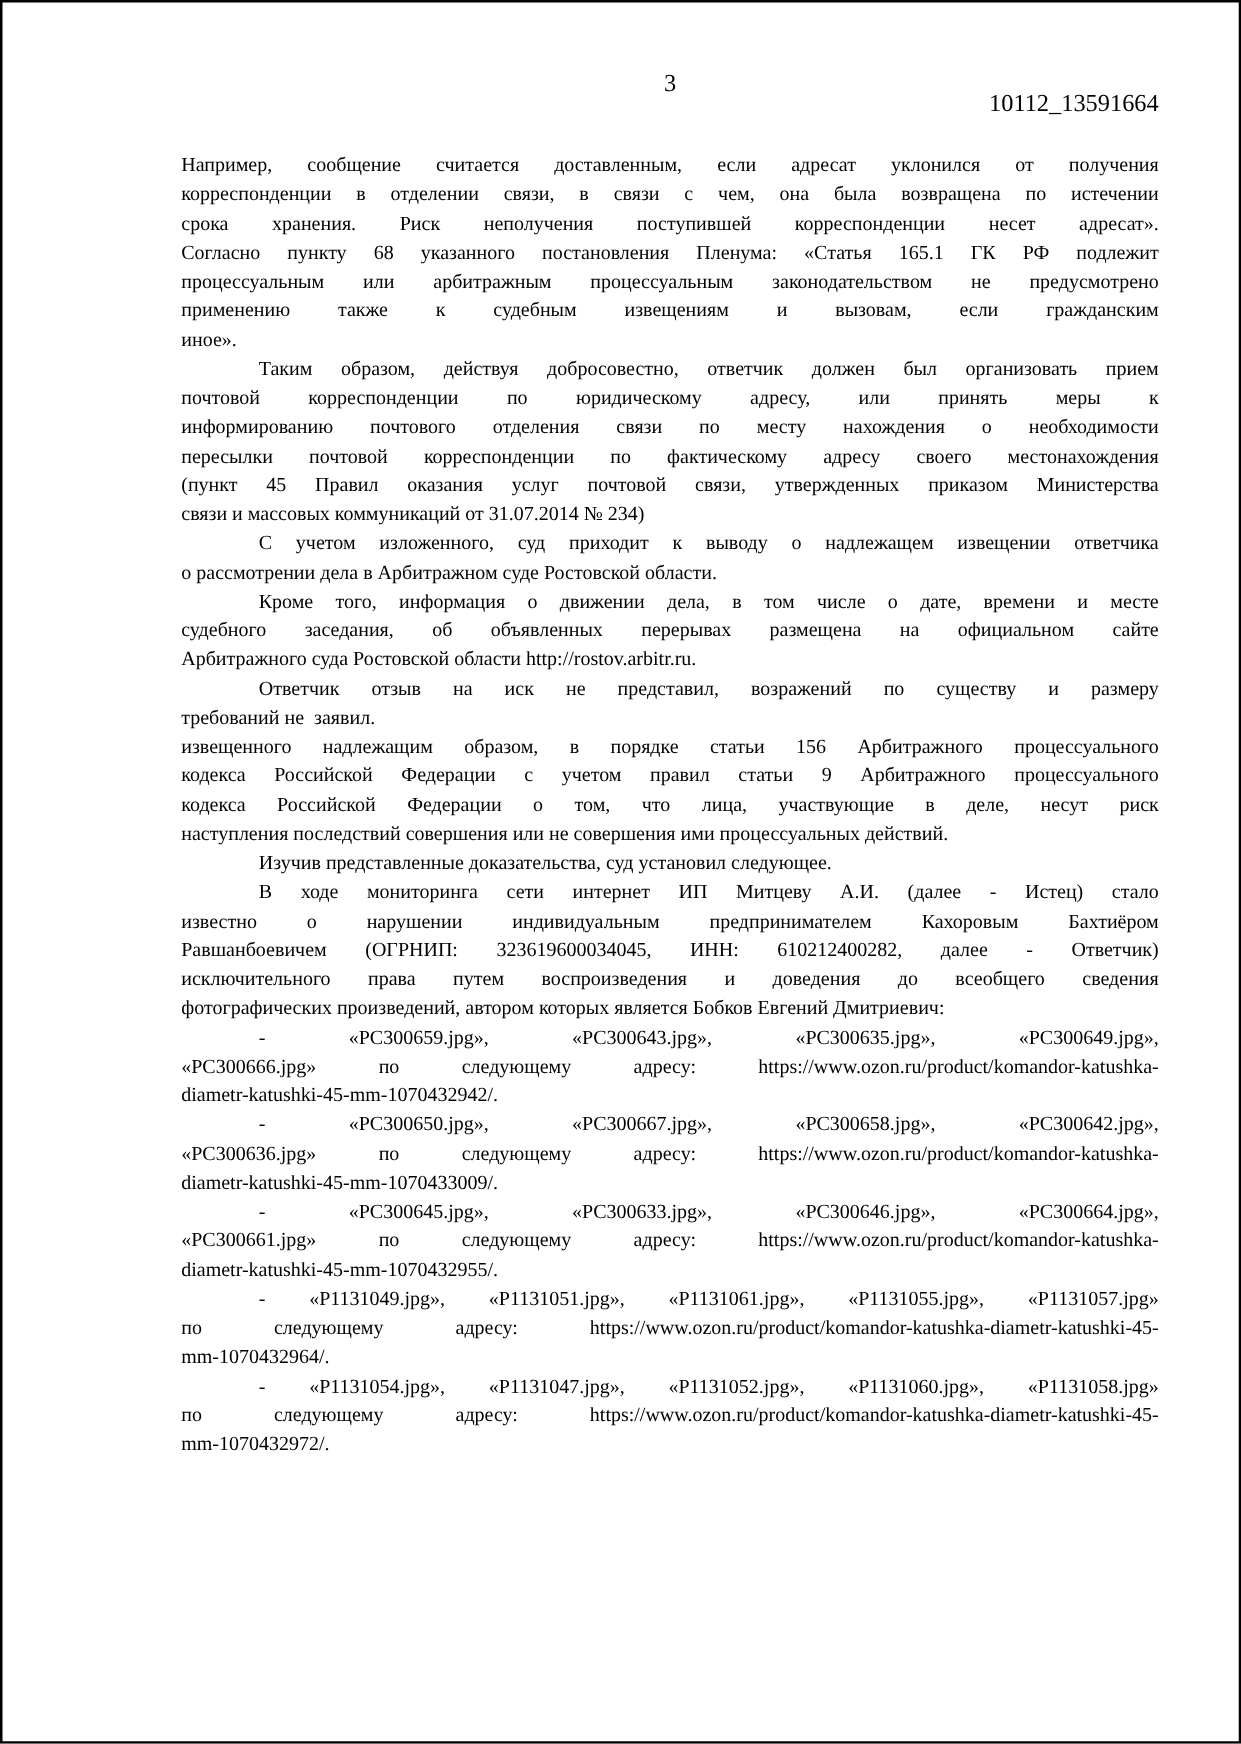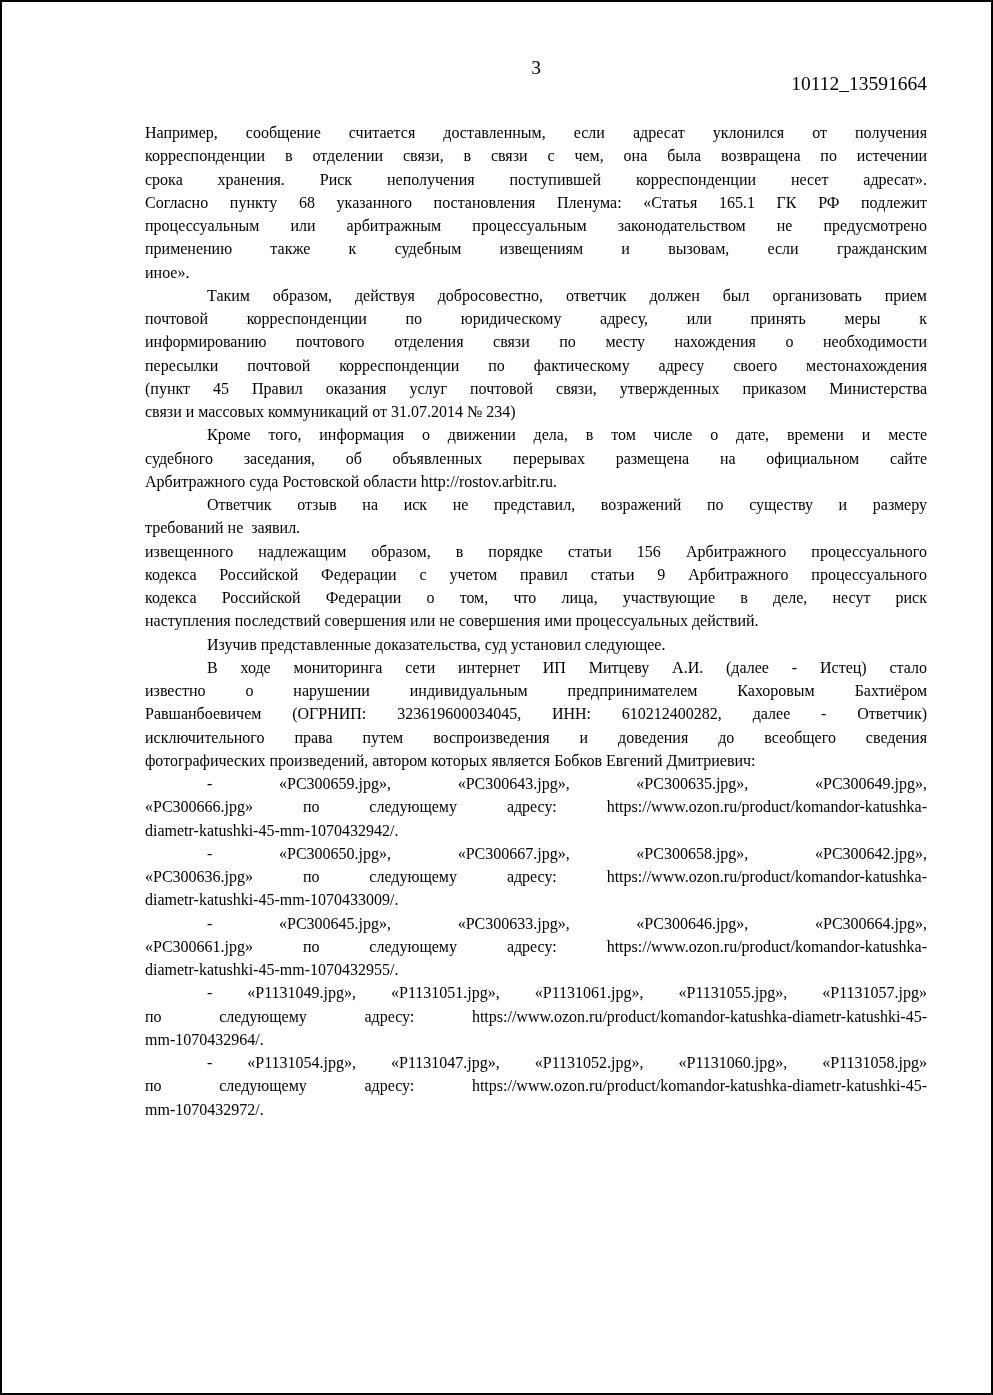--- a/index.html
+++ b/index.html
@@ -76,20 +76,24 @@
       </div>
       <div class="paragraph">
         <div class="line line-indent">Таким образом, действуя добросовестно, ответчик должен был организовать прием</div>
         <div class="line">почтовой корреспонденции по юридическому адресу, или принять меры к</div>
         <div class="line">информированию почтового отделения связи по месту нахождения о необходимости</div>
         <div class="line">пересылки почтовой корреспонденции по фактическому адресу своего местонахождения</div>
         <div class="line">(пункт 45 Правил оказания услуг почтовой связи, утвержденных приказом Министерства</div>
         <div class="line line-last">связи и массовых коммуникаций от 31.07.2014 № 234)</div>
       </div>
       <div class="paragraph">
+        <div class="line line-indent">С учетом изложенного, суд приходит к выводу о надлежащем извещении ответчика</div>
+        <div class="line line-last">о рассмотрении дела в Арбитражном суде Ростовской области.</div>
+      </div>
+      <div class="paragraph">
         <div class="line line-indent">Кроме того, информация о движении дела, в том числе  о дате, времени и месте</div>
         <div class="line">судебного заседания, об объявленных перерывах размещена на официальном сайте</div>
         <div class="line line-last">Арбитражного суда Ростовской области http://rostov.arbitr.ru.</div>
       </div>
       <div class="paragraph">
         <div class="line line-indent">Ответчик отзыв на иск не представил, возражений по существу и размеру</div>
         <div class="line line-last">требований не&nbsp; заявил.</div>
       </div>
       <div class="paragraph">
         <div class="line">извещенного надлежащим образом, в порядке статьи 156 Арбитражного процессуального</div>

